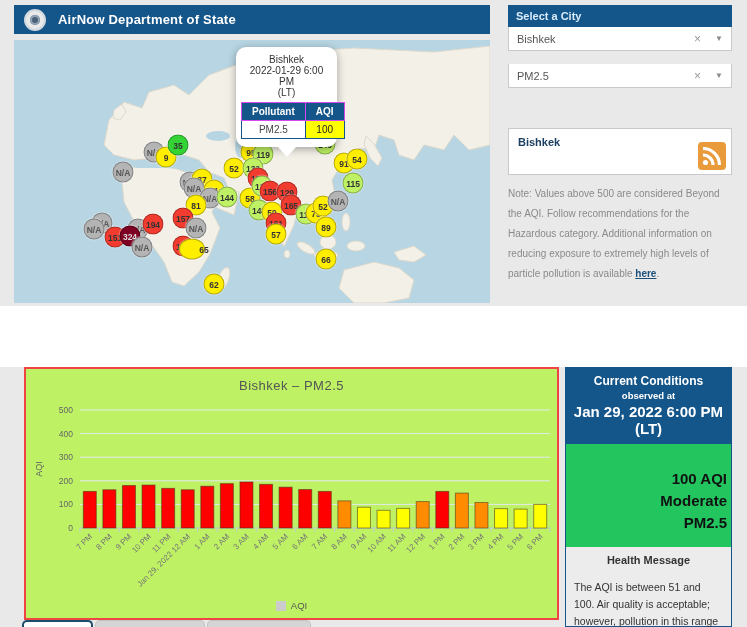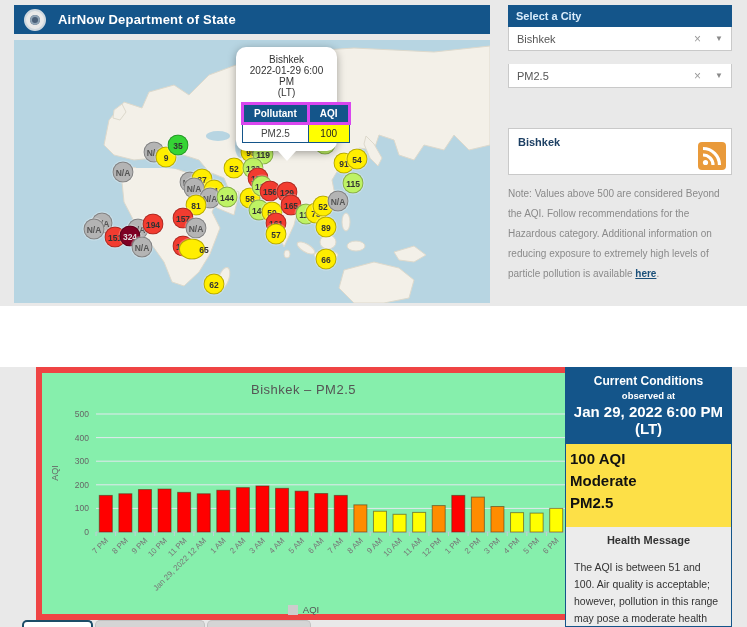--- a/index.html
+++ b/index.html
@@ -34,21 +34,21 @@
   .popup { position:absolute; left:222px; top:7px; width:101px; background:#fff;
     border-radius:10px; box-shadow:0 2px 8px rgba(0,0,0,.35); padding:7px 5px 8px;
     text-align:center; z-index:40; }
   .popup-pointer { position:absolute; left:42px; top:100%; width:0; height:0;
     border-left:9px solid transparent; border-right:9px solid transparent;
     border-top:10px solid #fff; }
   .popup-city { font-size:10px; color:#333; }
   .popup-dt, .popup-tz { font-size:10px; color:#333; }
   .popup table { width:92px; margin:4px auto 0; border-collapse:collapse; font-size:10px; }
   .popup th { background:#14558a; color:#fff; font-weight:bold; padding:3px 10px;
-    border:3px solid #d946ef; }
+    border:1px solid #d946ef; }
   .popup td { padding:3px 2px; border:1px solid #14558a; color:#444; }
   .popup td.aqi-cell { background:#ffff00; color:#222; }
 
   
   .side { position:absolute; left:508px; width:224px; }
   .panel-head { background:#14558a; color:#d9ecfb; font-weight:bold; font-size:11px;
     padding:5px 8px; height:22px; }
   .select-box { background:#fff; border:1px solid #c9c9c9; border-top:none; height:24px;
     display:flex; align-items:center; font-size:11px; color:#555; padding:0 8px; }
   .select-value { flex:1; }
@@ -68,37 +68,37 @@
   .band { position:absolute; left:0; top:306px; width:747px; height:61px; background:#fff; }
   .tabs { position:absolute; left:22px; top:314px; display:flex; gap:2px; align-items:flex-end; }
   .tab { height:20px; display:flex; align-items:center; justify-content:center;
     font-size:11px; border-radius:5px 5px 0 0; cursor:pointer; }
   .tab.active { width:71px; background:#fff; border:2px solid #1d4d68; border-bottom:none;
     color:#333; font-weight:normal; }
   .tab.inactive { background:#d5d5d5; border:1px solid #c2c2c2; border-bottom:none; color:#8f8f8f; }
   .tab.w-mid { width:110px; } .tab.w-last { width:104px; }
 
   
-  .chart-card { position:absolute; left:36px; top:367px; width:535px; height:253px;
-    background:#86efac; border:6px solid #ef4444; }
+  .chart-card { position:absolute; left:24px; top:367px; width:535px; height:253px;
+    background:#bef264; border:2px solid #ef4444; }
   .chart-title { position:absolute; left:0; top:9px; width:100%; text-align:center;
     font-size:13px; color:#555; letter-spacing:.5px; }
   .legend { position:absolute; left:0; top:231px; width:100%; display:flex;
     align-items:center; justify-content:center; gap:5px; }
   .legend-swatch { width:10px; height:10px; background:#cccccc; }
   .legend-label { font-size:9.5px; color:#555; }
 
   
   .cond { position:absolute; left:565px; top:367px; width:167px; height:260px;
     border:1px solid #14558a; background:#ececec; display:flex; flex-direction:column; }
   .cond-head { background:#14558a; color:#fff; text-align:center; padding:6px 4px 7px; }
   .cond-title { font-size:12px; font-weight:bold; }
   .cond-sub { font-size:9.5px; font-weight:bold; margin-top:2px; }
   .cond-dt { font-size:15px; font-weight:bold; margin-top:2px; }
-  .cond-aqi { background:#fde047; text-align:left; padding:4px 4px 13px; color:#111; }
+  .cond-aqi { background:#22c55e; text-align:right; padding:24px 4px 13px; color:#111; }
   .cond-aqi div { font-size:15px; font-weight:bold; line-height:22px; }
   .cond-health { flex:1; padding:7px 8px 0; }
   .cond-health-title { text-align:center; font-size:11px; font-weight:bold; color:#333;
     margin-bottom:13px; }
   .cond-health-text { font-size:10.5px; color:#333; line-height:17px; }
   .cond-foot { height:9px; background:#14558a; }
 </style>
 </head>
 <body>
 

